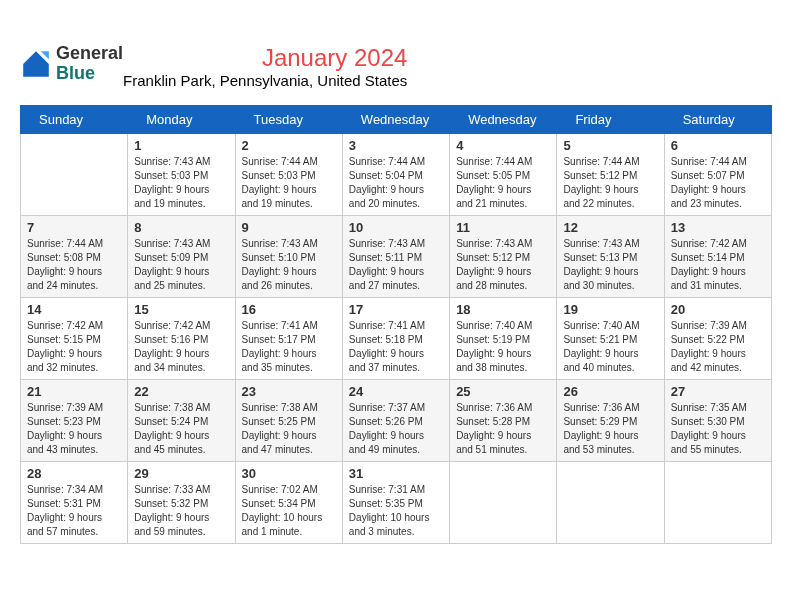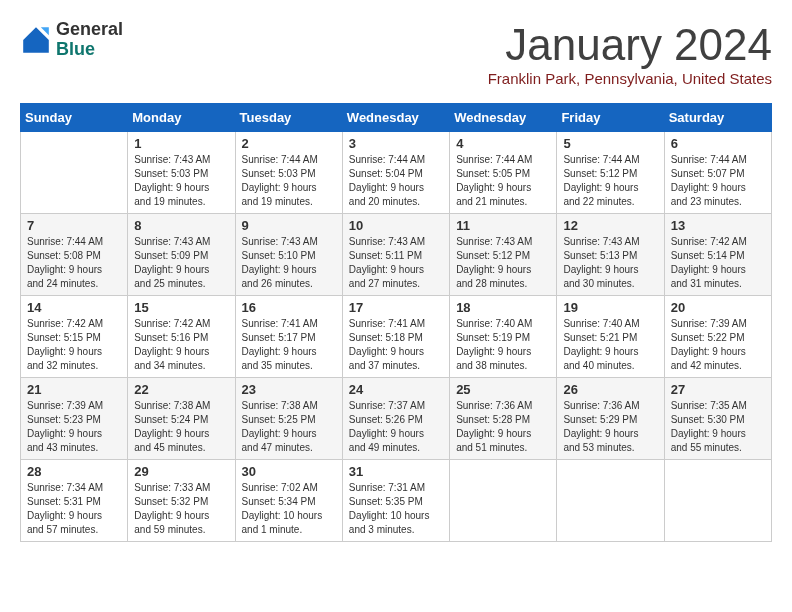--- a/index.html
+++ b/index.html
@@ -5,23 +5,23 @@
     * { box-sizing: border-box; margin: 0; padding: 0; }
     body {
       font-family: Arial, sans-serif;
       background: #fff;
       width: 792px;
       min-height: 612px;
       padding: 20px;
     }
     .header {
       display: flex;
-      justify-content: space-between;
       align-items: flex-start;
       margin-bottom: 16px;
+      margin-top: 24px;
     }
     .logo {
       display: flex;
       align-items: center;
       gap: 4px;
     }
     .logo-text {
       font-size: 18px;
       font-weight: bold;
       line-height: 1.1;
@@ -29,40 +29,40 @@
     .logo-general { color: #333; }
     .logo-blue { color: #0f766e; }
     .logo-icon {
       width: 32px;
       height: 32px;
     }
     .title-block {
       text-align: right;
     }
     .month-title {
-      font-size: 44px;
-      color: #404040;
+      font-size: 24px;
+      color: #ef4444;
       font-weight: normal;
     }
     .subtitle {
       font-size: 15px;
-      color: #7f1d1d;
+      color: #000000;
     }
     table {
       width: 100%;
       border-collapse: collapse;
       font-size: 11px;
     }
     thead tr th {
       background-color: #1565c0;
       color: #fff;
-      padding: 6px 4px;
+      padding: 6px 18px;
       text-align: left;
       font-size: 13px;
-      font-weight: bold;
+      font-weight: normal;
       border: 1px solid #1565c0;
     }
     tbody tr td {
       border: 1px solid #ccc;
       vertical-align: top;
       padding: 4px 6px;
       height: 80px;
       width: calc(100% / 7);
       color: #333;
       background: #fff;

